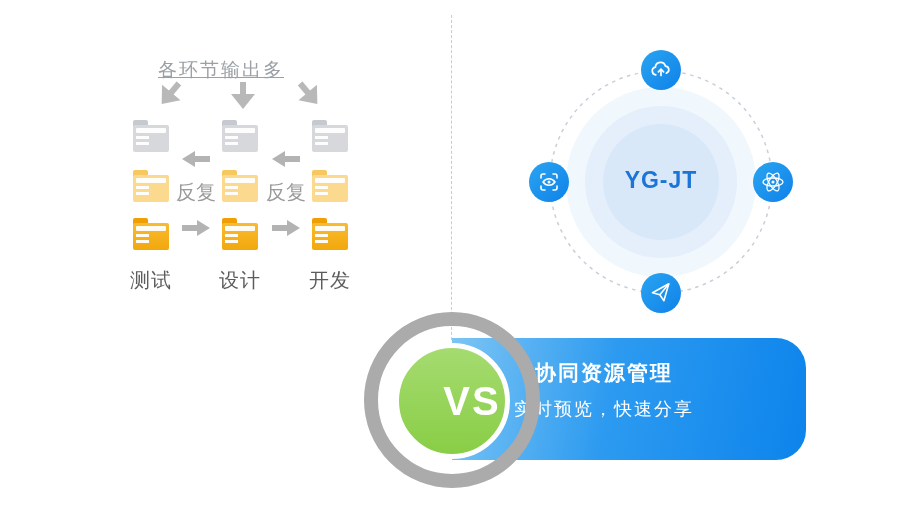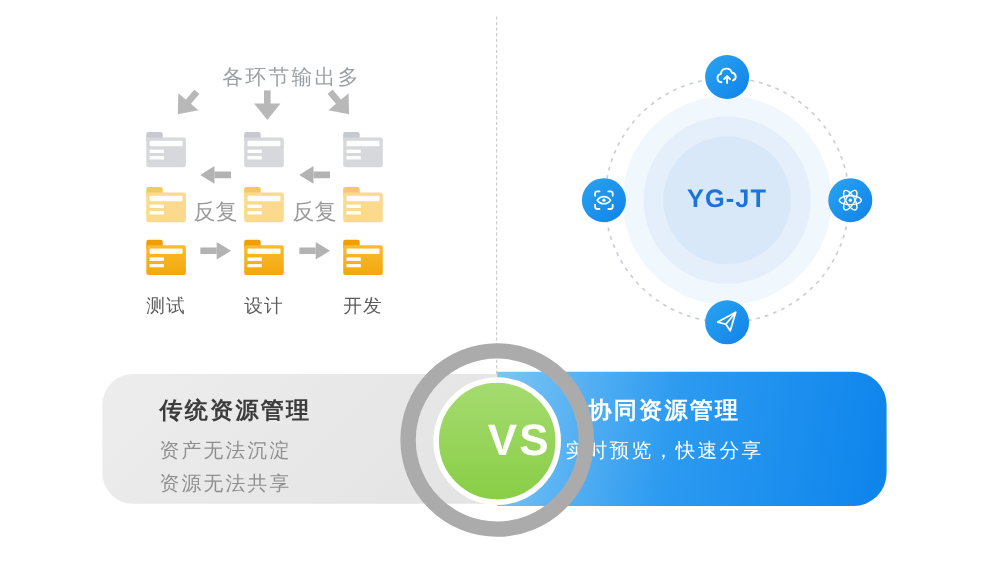--- a/index.html
+++ b/index.html
@@ -5,42 +5,42 @@
   * { margin:0; padding:0; box-sizing:border-box; }
   html,body { background:#fff; }
   body { font-family:"Liberation Sans","DejaVu Sans",sans-serif; }
   .stage { position:relative; width:900px; height:520px; background:#fff; overflow:hidden; }
 
   
   .vline { position:absolute; left:451px; top:15px; height:325px; width:0;
            border-left:1px dashed #cbcbcb; z-index:0; }
 
   
-  .flow-title { position:absolute; left:158px; top:57px; width:170px; text-align:right;
-                font-size:19px; letter-spacing:2px; color:#9aa0a5; z-index:1; }
+  .flow-title { position:absolute; left:158px; top:57px; width:170px; text-align:left;
+                font-size:19px; letter-spacing:2px; color:#9aa0a5; z-index:1;text-decoration:underline; }
   .fan-arrow { position:absolute; width:26px; height:28px; }
   .fan-arrow svg { display:block; }
   .fan-left  { left:157px; top:80px; transform:rotate(40deg); }
   .fan-mid   { left:230px; top:82px; }
   .fan-right { left:296px; top:80px; transform:rotate(-40deg); }
 
   .folder { position:absolute; width:36px; height:32px; }
   .folder .tab  { position:absolute; top:0; left:0; width:15px; height:8px; border-radius:2px 2px 0 0; }
   .folder .fbody{ position:absolute; top:5px; left:0; right:0; bottom:0; border-radius:2px; overflow:hidden; }
   .folder .fbody::before { content:""; position:absolute; left:3px; right:3px; top:3px; height:5px;
                            background:rgba(255,255,255,.95); border-radius:1px; }
   .folder .fbody::after  { content:""; position:absolute; left:3px; top:11px; width:13px; height:9px;
                            background:linear-gradient(to bottom,rgba(255,255,255,.95) 0 3px,transparent 3px 6px,rgba(255,255,255,.95) 6px 9px); }
   .f-gray  .tab { background:#c6c9cf; }  .f-gray  .fbody { background:#d6d8dc; }
   .f-light .tab { background:#f7c860; }  .f-light .fbody { background:#fbd98e; }
   .f-dark  .tab { background:#ef9e04; }  .f-dark  .fbody { background:linear-gradient(180deg,#f9bb31,#f2a80c); }
 
   .h-arrow { position:absolute; width:28px; height:18px; }
   .repeat-label { position:absolute; width:44px; text-align:center; font-size:20px; color:#9a9a9a; }
-  .stage-label  { position:absolute; width:60px; text-align:center; font-size:17px; color:#5c5c5c; letter-spacing:1px; }
+  .stage-label  { position:absolute; width:60px; text-align:center; font-size:20px; color:#5c5c5c; letter-spacing:1px; }
 
   
   .dash-circle { position:absolute; left:546px; top:67px; z-index:1; }
   .glow { position:absolute; border-radius:50%; }
   .glow1 { left:566px; top:87px;  width:190px; height:190px; background:#f0f7fd; }
   .glow2 { left:585px; top:106px; width:152px; height:152px; background:#e4effb; }
   .glow3 { left:603px; top:124px; width:116px; height:116px; background:#d9e8f9; }
   .center-label { position:absolute; left:591px; top:167px; width:140px; text-align:center;
                   font-size:23px; font-weight:bold; letter-spacing:1px; color:#1b74d6; z-index:2; }
   .orb-icon { position:absolute; width:40px; height:40px; border-radius:50%;
@@ -211,27 +211,20 @@
       <circle cx="13" cy="13" r="1.5" fill="#fff" stroke="none"></circle>
     </svg>
   </div>
   <div class="orb-icon orb-bottom">
     <svg width="24" height="24" viewBox="0 0 24 24" fill="none" stroke="#fff" stroke-width="1.6" stroke-linejoin="round" style="transform:rotate(-8deg)">
       <path d="M21 4 3.6 10.6l7 3L13.8 20z"></path>
       <path d="M21 4 10.6 13.6"></path>
     </svg>
   </div>
 
-  <div class="banner banner-gray">
-    <div class="banner-inner-left">
-      <div class="banner-title">传统资源管理</div>
-      <div class="banner-line">资产无法沉淀</div>
-      <div class="banner-line">资源无法共享</div>
-    </div>
-  </div>
 
   <div class="banner banner-blue">
     <div class="banner-inner-right">
       <div class="banner-title">协同资源管理</div>
       <div class="banner-line">实时预览，快速分享</div>
     </div>
   </div>
 
   <div class="vs-ring"></div>
   <div class="vs-circle">

